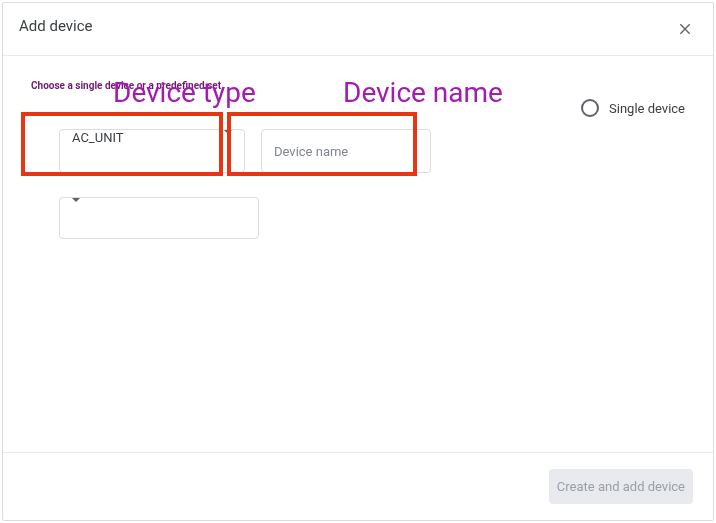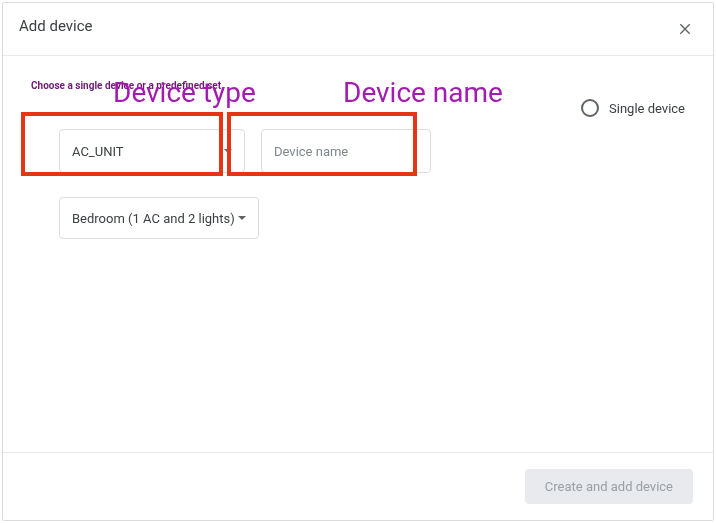--- a/index.html
+++ b/index.html
@@ -78,21 +78,20 @@
       display: flex;
       gap: 16px;
     }
     .select {
       position: relative;
       width: 186px;
       height: 44px;
       border: 1px solid #dadce0;
       border-radius: 4px;
       display: flex;
-      align-items: center;
       padding: 0 12px;
       cursor: pointer;
       background: #fff;
     }
     .select-text {
       font-size: 13px;
       color: #3c4043;
       flex: 1;
     }
     .dropdown-arrow {
@@ -120,21 +119,21 @@
       border-top: 1px solid #e8eaed;
       padding: 16px 20px;
       display: flex;
       justify-content: flex-end;
     }
     .primary-btn {
       background: #e8eaed;
       color: #9aa0a6;
       border: none;
       border-radius: 4px;
-      padding: 10px 20px;
+      padding: 10px 8px;
       font-size: 13px;
       font-family: inherit;
       cursor: not-allowed;
     }
     
     .annot-box {
       position: absolute;
       border: 4px solid #e63514;
       pointer-events: none;
     }
@@ -173,21 +172,20 @@
         <div class="select">
           <span class="select-text">AC_UNIT</span>
           <span class="dropdown-arrow"></span>
         </div>
         <input type="text" class="text-input" placeholder="Device name" style="">
       </div>
     </div>
 
     <div class="indent">
       <div class="select" style="width: 200px; height: 42px;">
-        <span class="select-text">Bedroom (1 AC and 2 lights)</span>
         <span class="dropdown-arrow"></span>
       </div>
     </div>
 
     <div class="annot-label" style="top:20px; left:110px;">Device type</div>
     <div class="annot-label" style="top:20px; left:340px;">Device name</div>
     <div class="annot-box" style="top:56px; left:18px; width:202px; height:64px;"></div>
     <div class="annot-box" style="top:56px; left:224px; width:190px; height:64px;"></div>
   </div>
 

